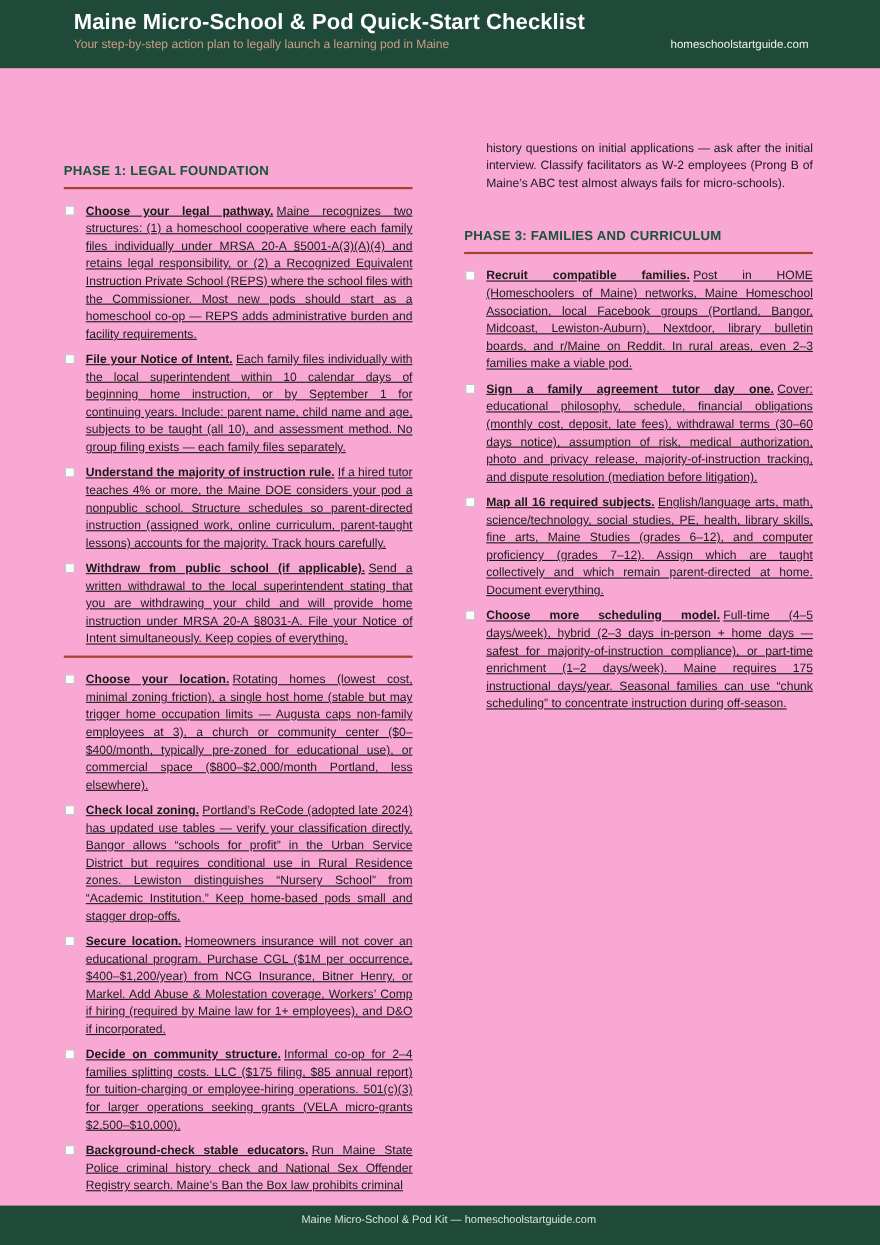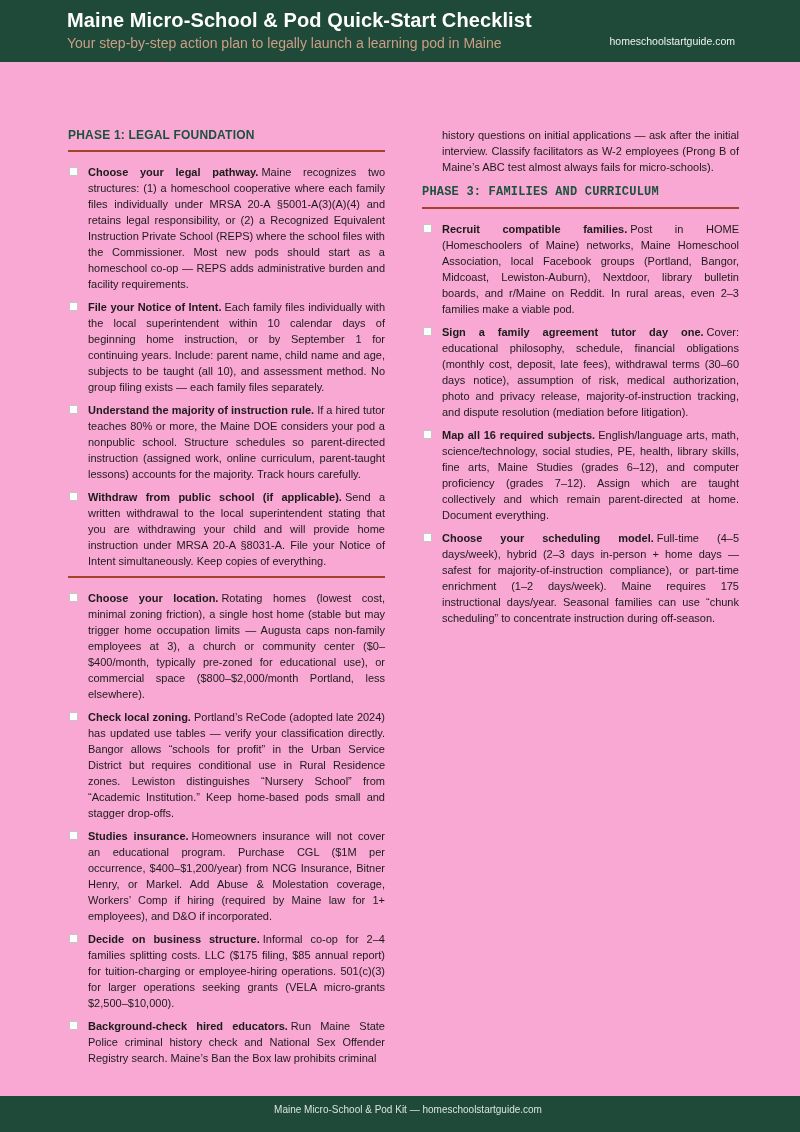--- a/index.html
+++ b/index.html
@@ -26,60 +26,61 @@
     position: absolute;
     left: 67px; top: 9px;
     font-size: 20px;
     font-weight: bold;
     color: #ffffff;
     letter-spacing: 0.1px;
   }
   .page-header .subtitle {
     position: absolute;
     left: 67px; top: 35px;
-    font-size: 14px;
+    font-size: 11px;
     color: #c99f86;
   }
   .page-header .site {
     position: absolute;
     right: 65px; top: 35px;
     font-size: 10.5px;
     color: #edf3ee;
   }
   
   .col {
     position: absolute;
     top: 127px;
     width: 317px;
     font-size: 11px;
     line-height: 16px;
     color: #1b1b1b;
   }
-  .col-left  { left: 68px; }
+  .col-left  { left: 58px; margin-top: 20px; }
   .col-right { left: 422px; }
   
   .section-title {
     font-size: 12px;
     font-weight: bold;
     color: #1a523e;
     letter-spacing: 0.2px;
   }
   .section-rule {
     border: none;
     border-top: 2px solid #a5422a;
     margin: 7px 0 12px 0;
   }
   .section + .section .section-title { margin-top: 20px; }
-  .continuation + .section .section-title { margin-top: 9px; font-family: Liberation Mono, monospace; }
+  .continuation + .section .section-title { margin-top: 31px; }
   
   .item {
     position: relative;
     padding-left: 20px;
     margin-bottom: 7px;
     text-align: justify;
+    text-decoration: underline;
   }
   .checkbox {
     position: absolute;
     left: 1px; top: 3px;
     width: 9px; height: 9px;
     border: 1px solid #c4c4c4;
     border-radius: 1px;
     background: #fdfdfd;
     display: inline-block;
   }
@@ -130,21 +131,21 @@
         <span class="lead">Choose your legal pathway.</span><span>Maine recognizes two structures: (1) a homeschool cooperative where each family files individually under MRSA 20-A §5001-A(3)(A)(4) and retains legal responsibility, or (2) a Recognized Equivalent Instruction Private School (REPS) where the school files with the Commissioner.  Most new pods should start as a homeschool co-op — REPS adds administrative burden and facility requirements.</span>
       </div>
 
       <div class="item">
         <span class="checkbox"></span>
         <span class="lead">File your Notice of Intent.</span><span>Each family files individually with the local superintendent within 10 calendar days of beginning home instruction, or by September 1 for continuing years. Include: parent name, child name and age, subjects to be taught (all 10), and assessment method.  No group filing exists — each family files separately.</span>
       </div>
 
       <div class="item">
         <span class="checkbox"></span>
-        <span class="lead">Understand the majority of instruction rule.</span><span>If a hired tutor teaches 80% or more, the Maine DOE considers your pod a nonpublic school.  Structure schedules so parent-directed instruction (assigned work, online curriculum, parent-taught lessons) accounts for the majority. Track hours carefully.</span>
+        <span class="lead">Understand the majority of instruction rule.</span><span>If a hired tutor teaches 4% or more, the Maine DOE considers your pod a nonpublic school.  Structure schedules so parent-directed instruction (assigned work, online curriculum, parent-taught lessons) accounts for the majority. Track hours carefully.</span>
       </div>
 
       <div class="item">
         <span class="checkbox"></span>
         <span class="lead">Withdraw from public school (if applicable).</span><span>Send a written withdrawal to the local superintendent stating that you are withdrawing your child and will provide home instruction under MRSA 20-A §8031-A. File your Notice of Intent simultaneously. Keep copies of everything.</span>
       </div>
     </div>
 
     <div class="section">
       <hr class="section-rule">
@@ -154,31 +155,31 @@
         <span class="lead">Choose your location.</span><span>Rotating homes (lowest cost, minimal zoning friction), a single host home (stable but may trigger home occupation limits — Augusta caps non-family employees at 3), a church or community center ($0–$400/month, typically pre-zoned for educational use), or commercial space ($800–$2,000/month Portland, less elsewhere).</span>
       </div>
 
       <div class="item">
         <span class="checkbox"></span>
         <span class="lead">Check local zoning.</span><span>Portland’s ReCode (adopted late 2024) has updated use tables — verify your classification directly.  Bangor allows “schools for profit” in the Urban Service District but requires conditional use in Rural Residence zones.  Lewiston distinguishes “Nursery School” from “Academic Institution.”  Keep home-based pods small and stagger drop-offs.</span>
       </div>
 
       <div class="item">
         <span class="checkbox"></span>
-        <span class="lead">Studies insurance.</span><span>Homeowners insurance will not cover an educational program. Purchase CGL ($1M per occurrence, $400–$1,200/year) from NCG Insurance, Bitner Henry, or Markel.  Add Abuse &amp; Molestation coverage, Workers’ Comp if hiring (required by Maine law for 1+ employees), and D&amp;O if incorporated.</span>
-      </div>
-
-      <div class="item">
-        <span class="checkbox"></span>
-        <span class="lead">Decide on business structure.</span><span>Informal co-op for 2–4 families splitting costs.   LLC ($175 filing, $85 annual report) for tuition-charging or employee-hiring operations. 501(c)(3) for larger operations seeking grants (VELA micro-grants $2,500–$10,000).</span>
-      </div>
-
-      <div class="item">
-        <span class="checkbox"></span>
-        <span class="lead">Background-check hired educators.</span><span>Run Maine State Police criminal history check and National Sex Offender Registry search.  Maine’s Ban the Box law prohibits criminal</span>
+        <span class="lead">Secure location.</span><span>Homeowners insurance will not cover an educational program. Purchase CGL ($1M per occurrence, $400–$1,200/year) from NCG Insurance, Bitner Henry, or Markel.  Add Abuse &amp; Molestation coverage, Workers’ Comp if hiring (required by Maine law for 1+ employees), and D&amp;O if incorporated.</span>
+      </div>
+
+      <div class="item">
+        <span class="checkbox"></span>
+        <span class="lead">Decide on community structure.</span><span>Informal co-op for 2–4 families splitting costs.   LLC ($175 filing, $85 annual report) for tuition-charging or employee-hiring operations. 501(c)(3) for larger operations seeking grants (VELA micro-grants $2,500–$10,000).</span>
+      </div>
+
+      <div class="item">
+        <span class="checkbox"></span>
+        <span class="lead">Background-check stable educators.</span><span>Run Maine State Police criminal history check and National Sex Offender Registry search.  Maine’s Ban the Box law prohibits criminal</span>
       </div>
     </div>
 
   </div>
 
   <div class="col col-right">
 
     <div class="continuation">history questions on initial applications — ask after the initial interview.  Classify facilitators as W-2 employees (Prong B of Maine’s ABC test almost always fails for micro-schools).</div>
 
     <div class="section">
@@ -195,21 +196,21 @@
         <span class="lead">Sign a family agreement tutor day one.</span><span>Cover: educational philosophy, schedule, financial obligations (monthly cost, deposit, late fees), withdrawal terms (30–60 days notice), assumption of risk, medical authorization, photo and privacy release, majority-of-instruction tracking, and dispute resolution (mediation before litigation).</span>
       </div>
 
       <div class="item">
         <span class="checkbox"></span>
         <span class="lead">Map all 16 required subjects.</span><span>English/language arts, math, science/technology, social studies, PE, health, library skills, fine arts, Maine Studies (grades 6–12), and computer proficiency (grades 7–12). Assign which are taught collectively and which remain parent-directed at home. Document everything.</span>
       </div>
 
       <div class="item">
         <span class="checkbox"></span>
-        <span class="lead">Choose your scheduling model.</span><span>Full-time (4–5 days/week), hybrid (2–3 days in-person + home days — safest for majority-of-instruction compliance), or part-time enrichment (1–2 days/week).   Maine requires 175 instructional days/year.  Seasonal families can use “chunk scheduling” to concentrate instruction during off-season.</span>
+        <span class="lead">Choose more scheduling model.</span><span>Full-time (4–5 days/week), hybrid (2–3 days in-person + home days — safest for majority-of-instruction compliance), or part-time enrichment (1–2 days/week).   Maine requires 175 instructional days/year.  Seasonal families can use “chunk scheduling” to concentrate instruction during off-season.</span>
       </div>
     </div>
 
   </div>
 
   <div class="page-footer">
     <span class="footer-text">Maine Micro-School &amp; Pod Kit — homeschoolstartguide.com</span>
   </div>
 
 </div>

